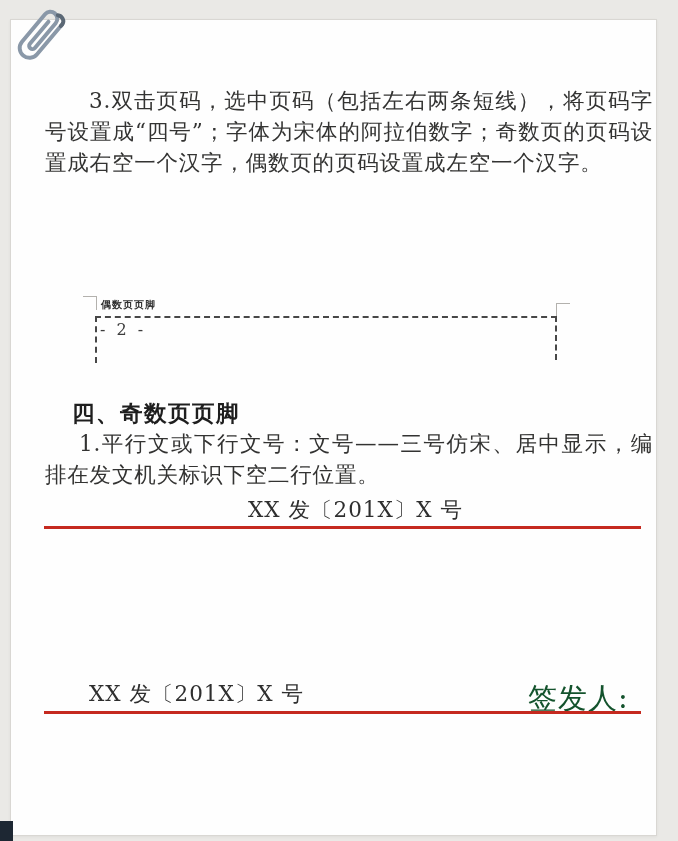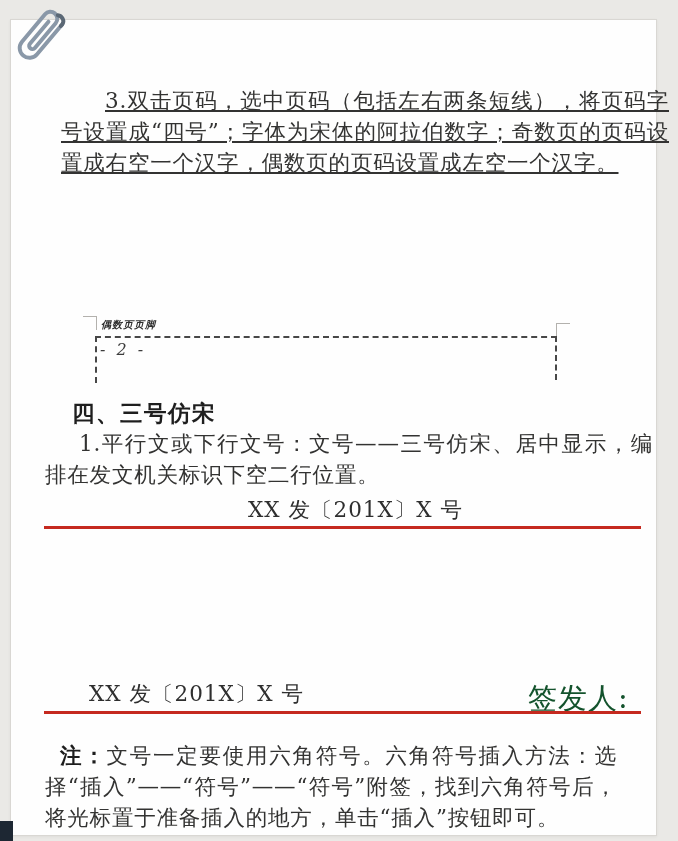--- a/index.html
+++ b/index.html
@@ -13,37 +13,37 @@
     position:absolute; left:10px; top:19px; width:645px; height:815px;
     background:#fefefe; border:1px solid #d9d7d3;
     box-shadow:0 1px 3px rgba(0,0,0,0.05);
   }
   .paperclip{position:absolute; left:16px; top:0px; width:44px; height:74px;
     transform:rotate(40deg); transform-origin:50% 50%;}
   .body-text{
     position:absolute; margin:0; font-size:21.5px; line-height:31px;
     letter-spacing:0.8px; text-align:justify; color:#333332;
   }
-  .p1{left:61px; top:85px; width:608px; text-indent:44px;text-decoration:underline;}
+  .p1{left:45px; top:85px; width:608px; text-indent:44px;}
   .item1{left:45px; top:428px; width:608px; text-indent:34px;}
   .item2{left:45px; top:557px; width:582px; text-indent:22px;}
   .note{left:45px; top:740px; width:572px; text-indent:15px;}
   .note b{font-weight:700; color:#1d1d1d;}
   .heading{
     position:absolute; left:72px; top:398px; margin:0;
     font-size:22.5px; font-weight:700; letter-spacing:1.5px; color:#1e1e1e;
   }
   .example-center{position:absolute; left:248px; top:495px; font-size:21.5px; letter-spacing:1px; color:#2e2e2e;}
   .ex2-left{position:absolute; left:89px; top:679px; font-size:21.5px; letter-spacing:1px; color:#2e2e2e;}
   .ex2-right{position:absolute; left:528px; top:679px; font-size:29px; letter-spacing:1px; color:#14532d;}
   .redline{position:absolute; left:44px; width:597px; height:3px; background:#c5291f;}
   .redline.r1{top:526px;} .redline.r2{top:711px;}
 
   .footer-box{position:absolute; left:95px; width:462px;}
-  .fb1{top:199px; height:96px;} .fb2{top:316px; height:85px;font-style:italic;}
+  .fb1{top:199px; height:96px;} .fb2{top:296px; height:85px;}
   .fb-label{
     position:absolute; left:6px; top:2px;
     font-family:"DejaVu Sans","Liberation Sans",sans-serif;
     font-size:10px; font-weight:700; letter-spacing:1px; color:#2f2f2f; white-space:nowrap;
   }
   .dash-h{position:absolute; left:0; right:0; height:0; border-top:2px dashed #474747;}
   .dash-v{position:absolute; width:0; border-left:2px dashed #474747;}
   .corner{position:absolute; width:13px; height:13px;}
   .corner.tl{border-top:1px solid #b3b1ad; border-right:1px solid #b3b1ad;}
   .corner.tr{border-top:1px solid #b3b1ad; border-left:1px solid #b3b1ad;}
@@ -72,31 +72,30 @@
   <div class="footer-box fb2">
     <span class="corner tl" style="left:-12px; top:0;"></span>
     <span class="corner tr" style="left:461px; top:7px;"></span>
     <span class="fb-label">偶数页页脚</span>
     <span class="dash-h" style="top:20px;"></span>
     <span class="dash-v" style="left:0; top:20px; height:47px;"></span>
     <span class="dash-v" style="right:0; top:20px; height:44px;"></span>
     <span class="page-num" style="left:5px; top:24px;">- 2 -</span>
   </div>
 
-  <h2 class="heading">四、三号仿宋</h2>
+  <h2 class="heading">四、奇数页页脚</h2>
 
   <p class="body-text item1">1.平行文或下行文号：文号——三号仿宋、居中显示，编排在发文机关标识下空二行位置。</p>
 
   <div class="example-center">XX 发〔201X〕X 号</div>
 
   <div class="redline r1"></div>
 
 
   <div class="ex2-left">XX 发〔201X〕X 号</div>
   <div class="ex2-right">签发人:</div>
 
   <div class="redline r2"></div>
 
-  <p class="body-text note"><b>注：</b><span>文号一定要使用六角符号。六角符号插入方法：选择“插入”——“符号”——“符号”附签，找到六角符号后，将光标置于准备插入的地方，单击“插入”按钮即可。</span></p>
 
   <div class="corner-chip"></div>
 
 </div>
 
 </body></html>

